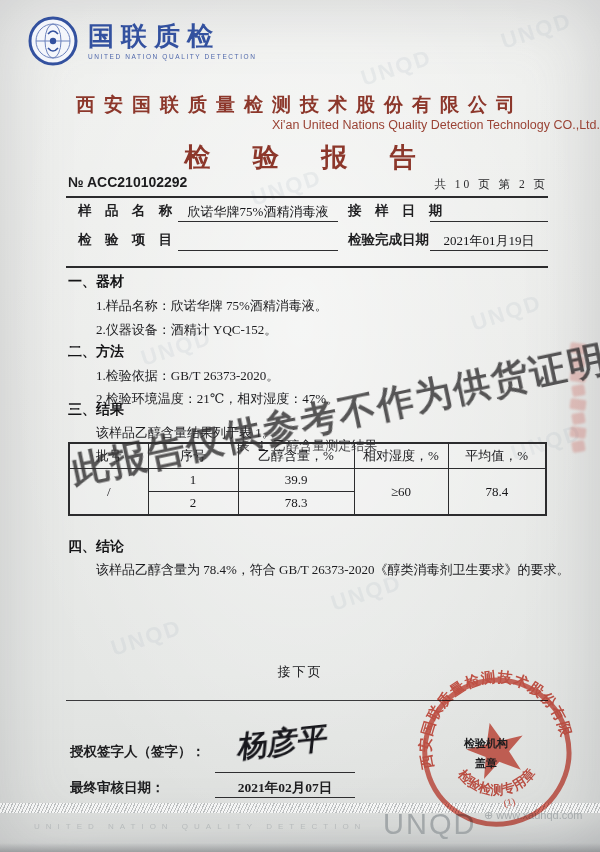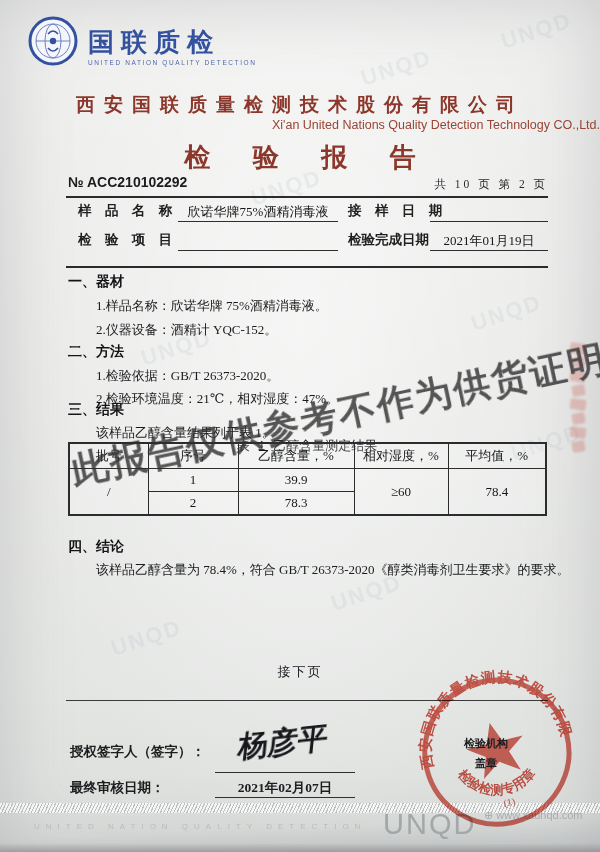--- a/index.html
+++ b/index.html
@@ -7,21 +7,21 @@
     position:relative;width:600px;height:852px;overflow:hidden;
     background:
       radial-gradient(ellipse at 50% 38%, rgba(255,255,255,.55), rgba(255,255,255,0) 70%),
       linear-gradient(178deg,#f0f1ef 0%,#e9eae8 45%,#e4e6e4 78%,#dddfdd 96%,#c9cccc 100%);
     font-family:"Liberation Serif","DejaVu Serif",serif;
     color:#222;
   }
   .vignette{position:absolute;inset:0;box-shadow:inset 0 0 70px rgba(110,112,118,.28);pointer-events:none;}
   .abs{position:absolute;}
   
-  .logo-row{left:28px;top:16px;display:flex;align-items:flex-end;}
+  .logo-row{left:28px;top:16px;display:flex;align-items:center;}
   .logo-emblem{width:50px;height:50px;}
   .logo-text{margin-left:10px;}
   .logo-cn{font-family:"Liberation Sans","DejaVu Sans",sans-serif;font-weight:bold;font-size:26px;letter-spacing:7px;color:#33519f;line-height:1;}
   .logo-en{font-family:"Liberation Sans","DejaVu Sans",sans-serif;font-size:6.5px;letter-spacing:1.6px;color:#5068ab;margin-top:4px;}
   
   .company-cn{left:0;right:0;top:92px;text-align:center;font-size:19px;font-weight:bold;letter-spacing:9px;color:#8c372b;}
   .company-en{left:0;right:0;top:118px;text-align:right;font-size:12.5px;color:#9a4335;font-family:"Liberation Sans","DejaVu Sans",sans-serif;}
   .report-title{left:0;right:0;top:140px;text-align:center;font-size:26px;font-weight:bold;letter-spacing:18px;text-indent:18px;color:#8c372b;}
   .report-no{left:68px;top:174px;font-size:14px;font-weight:bold;font-family:"Liberation Sans","DejaVu Sans",sans-serif;color:#1c1c1e;}
   .page-info{right:52px;top:177px;font-size:11.5px;letter-spacing:3px;color:#2a2a2c;}

